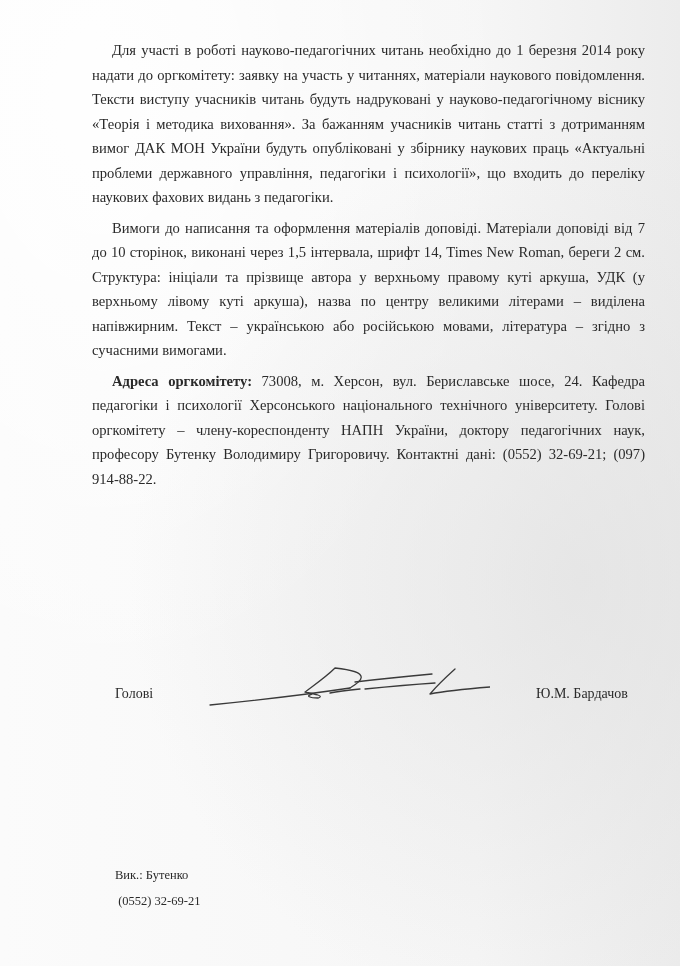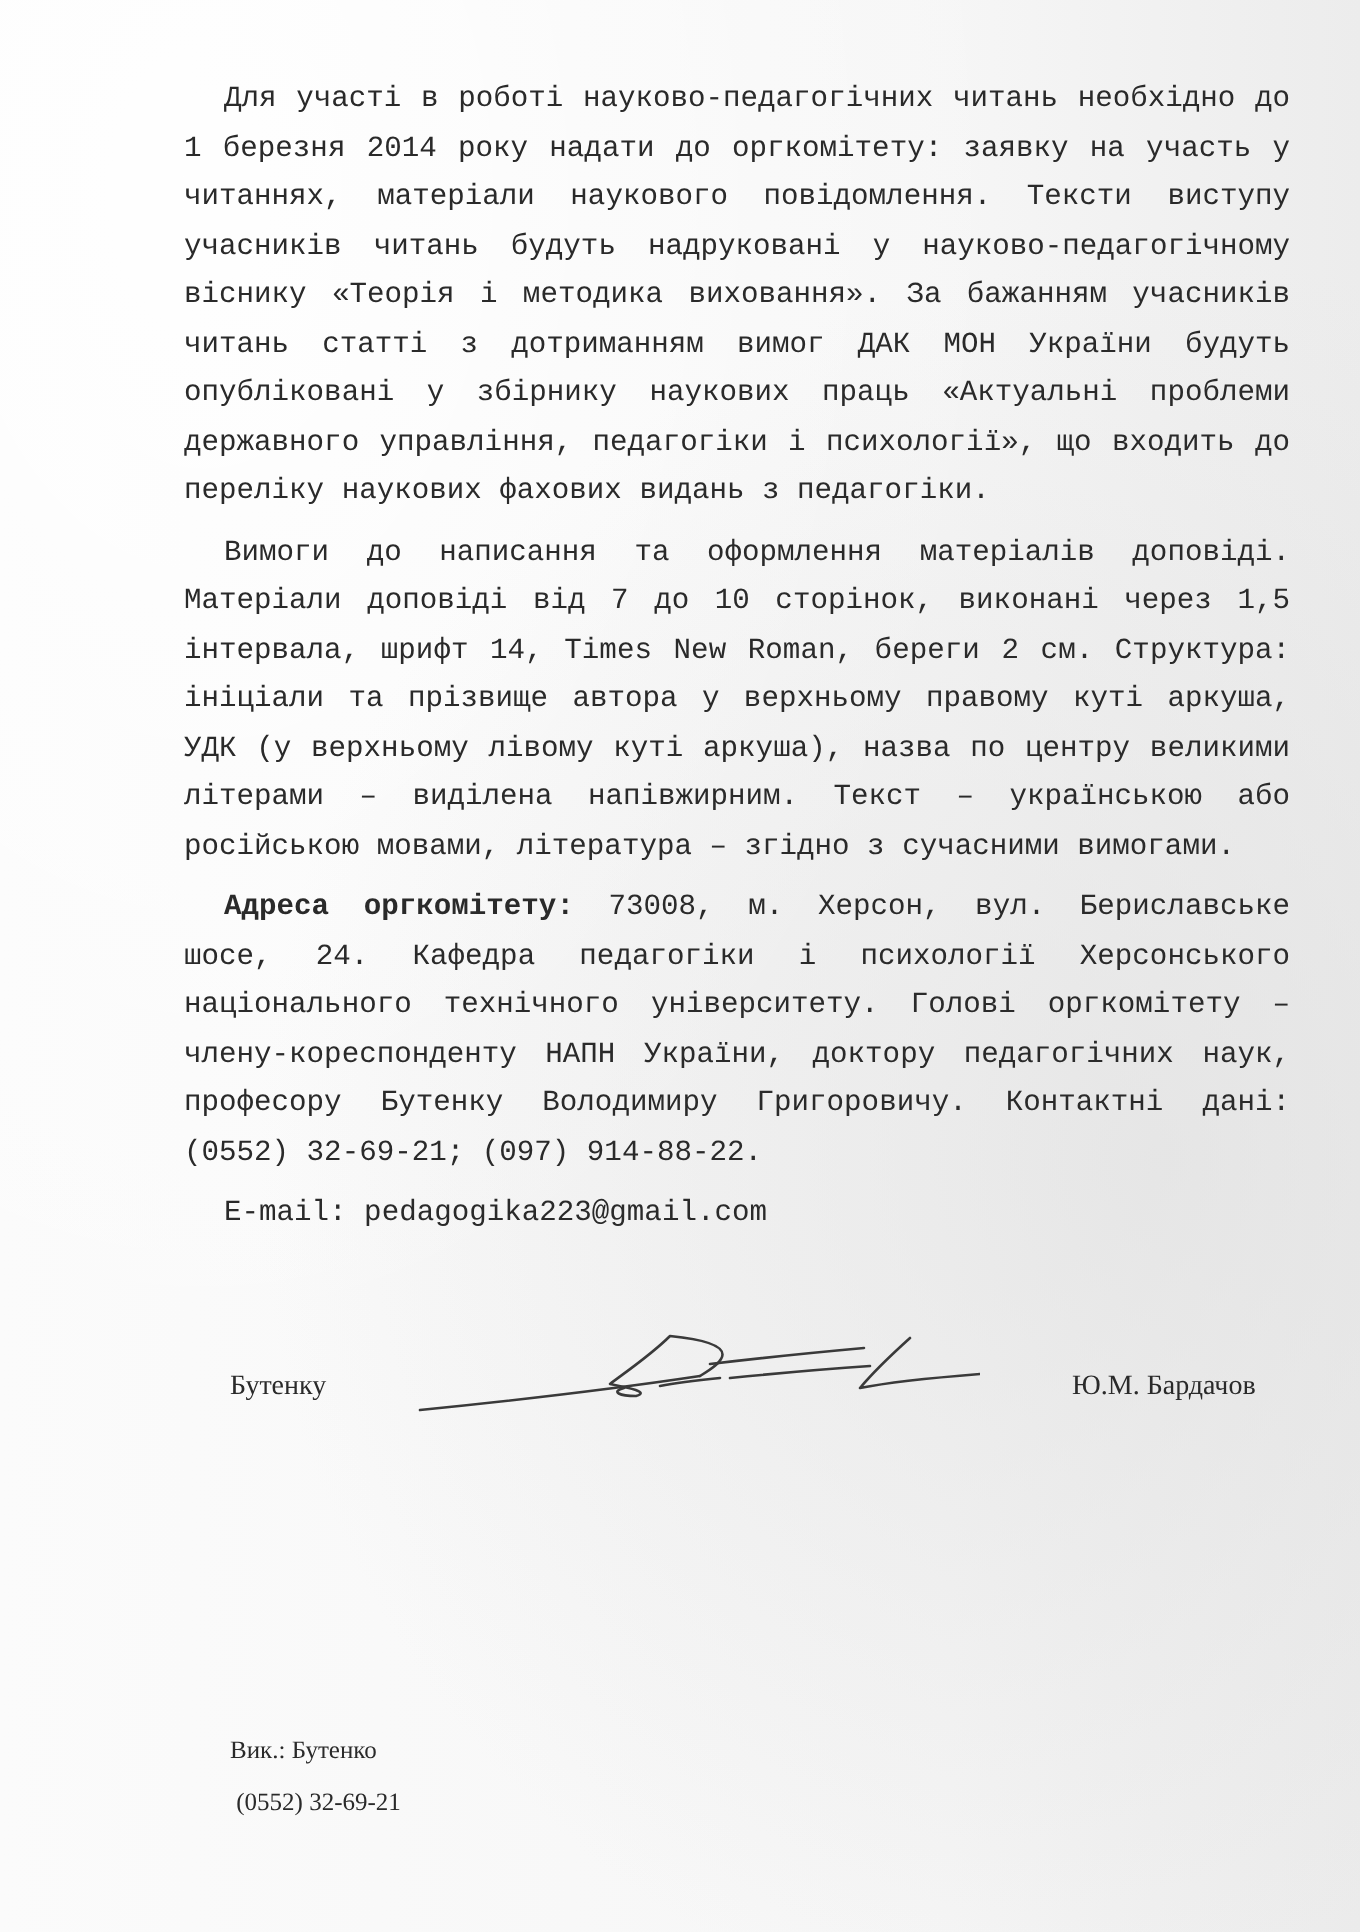--- a/index.html
+++ b/index.html
@@ -13,21 +13,20 @@
     position: absolute; left: 0; top: 0; width: 680px; height: 966px;
     background:
       radial-gradient(ellipse at 85% 60%, rgba(225,225,225,0.7), rgba(255,255,255,0) 55%),
       radial-gradient(ellipse at 15% 10%, rgba(255,255,255,0.9), rgba(255,255,255,0) 50%),
       linear-gradient(90deg, #fbfbfb 0%, #f6f6f6 70%, #ececec 100%);
   }
   .body-text {
     position: absolute; left: 92px; top: 38px; width: 553px;
     font-size: 14.6px; line-height: 24.5px;
     text-align: justify;
-    font-family: Liberation Mono, monospace;
   }
   .para { margin: 0 0 6px 0; text-indent: 20px; }
   .para.tight { margin-bottom: 0; }
   .bold { font-weight: bold; }
   .sig-row { position: absolute; top: 686px; left: 0; width: 680px; font-size: 14px; }
   .rector { position: absolute; left: 115px; }
   .name { position: absolute; left: 536px; }
   .signature { position: absolute; left: 200px; top: 660px; }
   .exec { position: absolute; left: 115px; top: 868px; font-size: 12.5px; line-height: 14px; }
 </style>
@@ -35,35 +34,34 @@
 <body>
 
 <div class="paper"></div>
 
 <div class="body-text">
   <p class="para">Для участі в роботі науково-педагогічних читань необхідно до 1 березня 2014 року надати до оргкомітету: заявку на участь у читаннях, матеріали наукового повідомлення. Тексти виступу учасників читань будуть надруковані у науково-педагогічному віснику «Теорія і методика виховання». За бажанням учасників читань статті з дотриманням вимог ДАК МОН України будуть опубліковані у збірнику наукових праць «Актуальні проблеми державного управління, педагогіки і психології», що входить до переліку наукових фахових видань з педагогіки.</p>
   <p class="para">Вимоги до написання та оформлення матеріалів доповіді. Матеріали доповіді від 7 до 10 сторінок, виконані через 1,5 інтервала, шрифт 14, Times New Roman, береги 2 см. Структура: ініціали та прізвище автора у верхньому правому куті аркуша, УДК (у верхньому лівому куті аркуша), назва по центру великими літерами – виділена напівжирним. Текст – українською або російською мовами, література – згідно з сучасними вимогами.</p>
   <p class="para">
     <span class="bold">Адреса оргкомітету:</span><span> 73008, м. Херсон, вул. Бериславське шосе, 24. Кафедра педагогіки і психології Херсонського національного технічного університету. Голові оргкомітету – члену-кореспонденту НАПН України, доктору педагогічних наук, професору Бутенку Володимиру Григоровичу. Контактні дані: (0552) 32-69-21; (097) 914-88-22.</span>
   </p>
-  <p class="para tight">E-mail: pedagogika223@gmail.com</p>
 </div>
 
 <svg class="signature" width="290" height="60" viewBox="0 0 290 60">
   <g fill="none" stroke="#3a3a3a" stroke-width="1.3" stroke-linecap="round" stroke-linejoin="round">
     <path d="M10 45 C 60 40, 110 34, 150 28"></path>
     <path d="M150 28 C 160 22, 175 12, 135 8 C 125 18, 110 28, 105 32 C 115 34, 125 36, 118 38 C 110 38, 105 36, 112 34"></path>
     <path d="M130 33 C 140 31, 150 30, 160 29"></path>
     <path d="M155 22 C 180 19, 210 16, 232 14"></path>
     <path d="M165 29 C 185 27, 205 25, 235 23"></path>
     <path d="M255 9 C 245 18, 235 28, 230 34 C 245 31, 265 29, 290 27"></path>
   </g>
 </svg>
 
 <div class="sig-row">
-  <span class="rector">Бутенку</span>
+  <span class="rector">Голові</span>
   <span class="name">Ю.М. Бардачов</span>
 </div>
 
 <div class="exec">
   <div>Вик.: Бутенко</div>
   <div style="white-space: pre; margin-top: 12px;"> (0552) 32-69-21</div>
 </div>
 
 </body></html>

